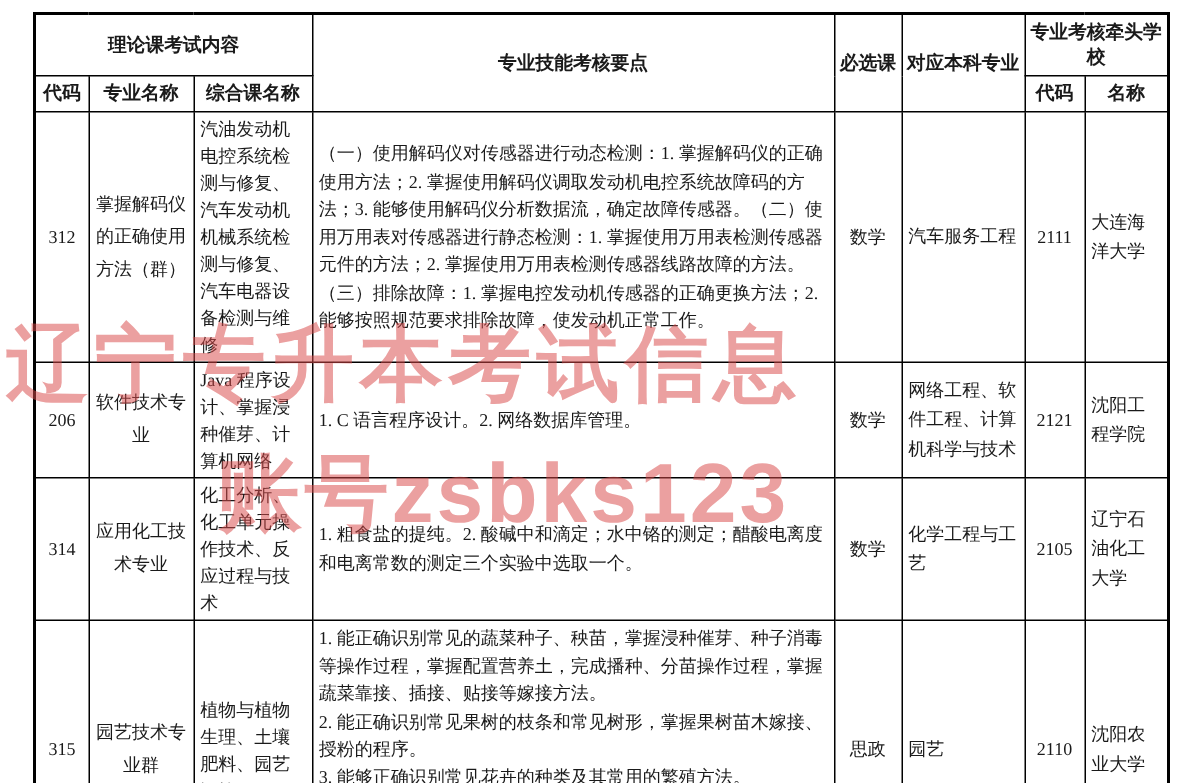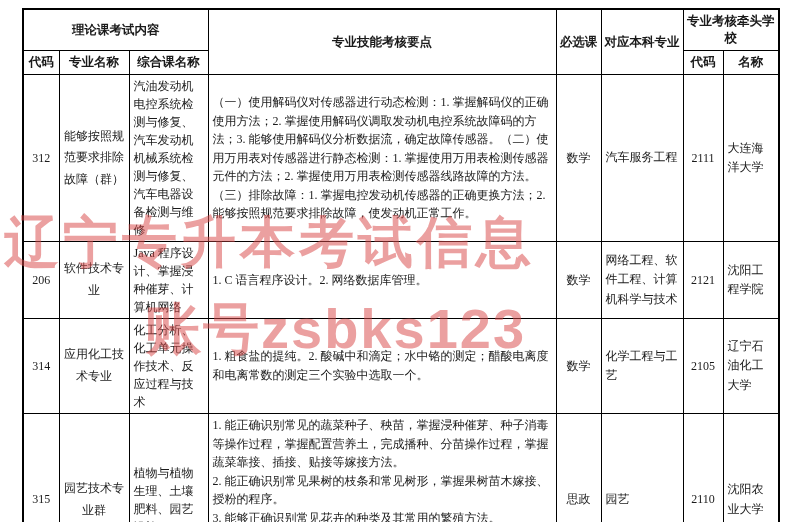--- a/index.html
+++ b/index.html
@@ -110,21 +110,21 @@
         <th>代码</th>
         <th>专业名称</th>
         <th>综合课名称</th>
         <th>代码</th>
         <th>名称</th>
       </tr>
     </thead>
     <tbody>
       <tr style="height:130px">
         <td class="center">312</td>
-        <td class="major-cell">能够按照规范要求排除故障（群）</td>
+        <td class="major-cell">掌握解码仪的正确使用方法（群）</td>
         <td class="course-cell">汽油发动机电控系统检测与修复、汽车发动机机械系统检测与修复、汽车电器设备检测与维修</td>
         <td class="skills-cell">（一）使用解码仪对传感器进行动态检测：1. 掌握解码仪的正确使用方法；2. 掌握使用解码仪调取发动机电控系统故障码的方法；3. 能够使用解码仪分析数据流，确定故障传感器。（二）使用万用表对传感器进行静态检测：1. 掌握使用万用表检测传感器元件的方法；2. 掌握使用万用表检测传感器线路故障的方法。（三）排除故障：1. 掌握电控发动机传感器的正确更换方法；2. 能够按照规范要求排除故障，使发动机正常工作。</td>
         <td class="center">数学</td>
         <td class="undergrad-cell">汽车服务工程</td>
         <td class="center">2111</td>
         <td class="school-cell">大连海洋大学</td>
       </tr>
       <tr style="height:48px">
         <td class="center">206</td>
         <td class="major-cell">软件技术专业</td>

